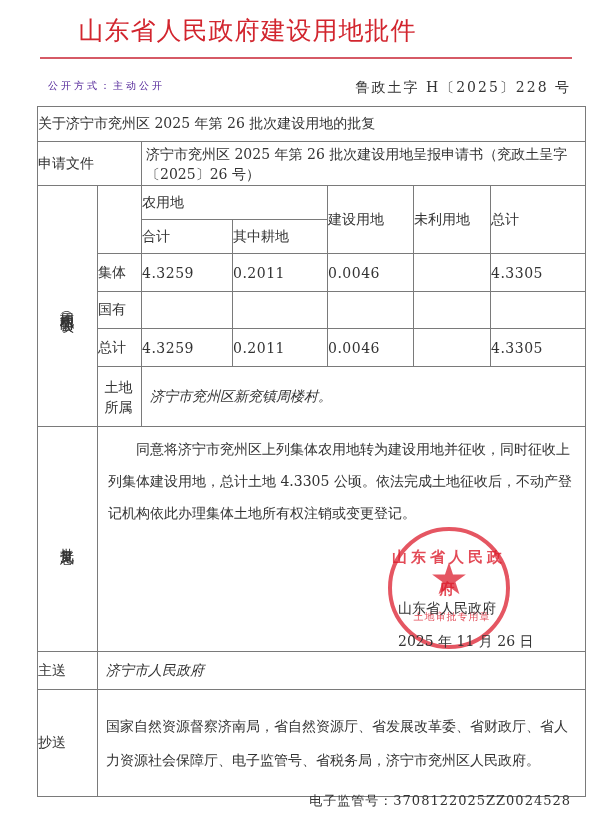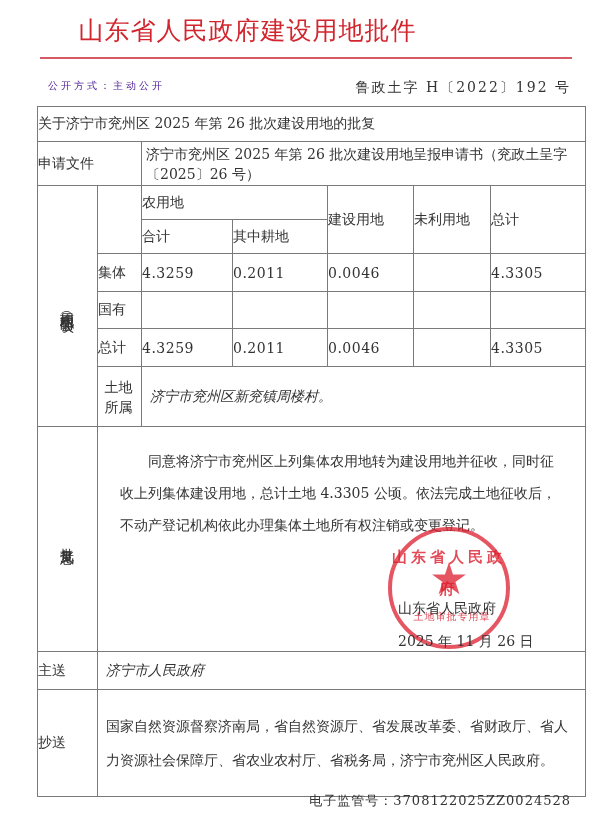--- a/index.html
+++ b/index.html
@@ -12,41 +12,41 @@
   .meta-right { position: absolute; right: 40px; top: 79px; font-size: 14px; letter-spacing: 2px; color: #333; }
   table.main { position: absolute; left: 37px; top: 106px; width: 548px; border-collapse: collapse; table-layout: fixed; }
   table.main td { border: 1px solid #7a7a7a; font-size: 14px; color: #333; text-align: left; vertical-align: middle; padding: 0; }
   .title-row td { height: 34px; font-size: 14px; }
   .apply-row td { height: 43px; }
   .apply-text { text-align: center; line-height: 20px; padding: 0 4px !important; }
   .vert { writing-mode: vertical-rl; text-orientation: upright; letter-spacing: 1px; margin: 0 auto; }
   .num { letter-spacing: 0.5px; }
   .opinion { text-align: left !important; vertical-align: top !important; padding: 6px 8px 0 10px !important;
              line-height: 32px; position: relative; }
-  .opinion p { margin: 12px; text-indent: 2em; }
+  .opinion p { margin: 0; text-indent: 2em; }
   .opinion .sign { position: absolute; left: 300px; top: 165px; font-size: 14px; }
   .opinion .date { position: absolute; left: 300px; top: 198px; font-size: 14px; }
   .seal { position: absolute; left: 290px; top: 100px; width: 122px; height: 122px; border-radius: 50%;
           border: 4px solid rgba(220,30,45,0.75); box-sizing: border-box; }
   .seal .star { position: absolute; left: 0; right: 0; top: 32px; text-align: center; font-size: 44px; color: rgba(220,30,45,0.75); }
   .seal .ring-text { position: absolute; left: 0; right: 0; top: 10px; text-align: center; font-size: 15px;
                      color: rgba(220,30,45,0.8); font-weight: bold; letter-spacing: 4px; }
   .seal .bottom-text { position: absolute; left: 6px; right: 0; bottom: 12px; text-align: center; font-size: 10px;
                        color: rgba(220,30,45,0.8); letter-spacing: 1px; }
   .left-text { text-align: center; padding-left: 8px !important; font-style: italic; }
   .cc-text { text-align: left !important; padding: 4px 8px !important; line-height: 34px; }
   .footer { position: absolute; right: 40px; top: 792px; font-size: 13px; letter-spacing: 1px; color: #333; }
 </style>
 </head>
 <body>
 
 <div class="doc-title">山东省人民政府建设用地批件</div>
 <div class="red-rule"></div>
 <div class="meta-left">公开方式：主动公开</div>
-<div class="meta-right">鲁政土字 H〔2022〕192 号</div>
+<div class="meta-right">鲁政土字 H〔2025〕228 号</div>
 
 <table class="main">
   <colgroup>
     <col style="width:60px">
     <col style="width:44px">
     <col style="width:91px">
     <col style="width:95px">
     <col style="width:86px">
     <col style="width:77px">
     <col style="width:95px">
@@ -117,18 +117,18 @@
       <div class="sign">山东省人民政府</div>
       <div class="date">2025 年 11 月 26 日</div>
     </td>
   </tr>
   <tr style="height:38px">
     <td>主送</td>
     <td colspan="6" class="left-text">济宁市人民政府</td>
   </tr>
   <tr style="height:107px">
     <td>抄送</td>
-    <td colspan="6" class="cc-text">国家自然资源督察济南局，省自然资源厅、省发展改革委、省财政厅、省人力资源社会保障厅、省农业农村厅、省税务局，济宁市兖州区人民政府。</td>
+    <td colspan="6" class="cc-text">国家自然资源督察济南局，省自然资源厅、省发展改革委、省财政厅、省人力资源社会保障厅、电子监管号、省税务局，济宁市兖州区人民政府。</td>
   </tr>
 </tbody>
   </table>
 
 <div class="footer">电子监管号：3708122025ZZ0024528</div>
 
 </body></html>

